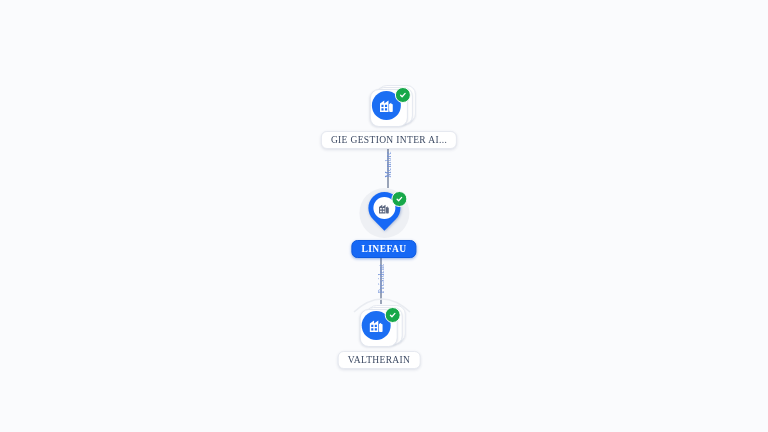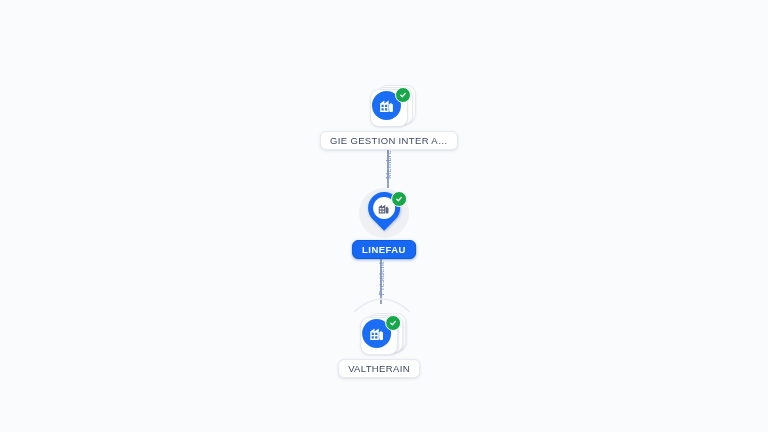--- a/index.html
+++ b/index.html
@@ -13,20 +13,21 @@
     background: #fafbfd;
     font-family: "Liberation Sans", sans-serif;
     position: relative;
   }
 
   #graph-canvas {
     position: absolute;
     inset: 0;
     width: 768px;
     height: 312px;
+    font-family: Liberation Serif, serif;
   }
 
   
   .edge-line {
     position: absolute;
     width: 2px;
     background: #9aa4b8;
     left: 50%;
     transform: translateX(-50%);
   }
@@ -231,21 +232,21 @@
       </div>
       <div class="check-badge" style="top:7px; right:8px;">
         <svg viewBox="0 0 16 16" fill="none" stroke="#ffffff" stroke-width="2.6" stroke-linecap="round" stroke-linejoin="round" aria-hidden="true">
           <path d="M3.5 8.4l3 3 6-6.6"></path>
         </svg>
       </div>
     </div>
     <div class="node-label selected" style="margin-top:-4px;text-align:right;">LINEFAU</div>
   </div>
 
-  <div class="node" style="left:379px; top:312px;">
+  <div class="node" style="left:379px; top:304px;">
     <div class="stack-wrap">
       <div class="stack-card c3"></div>
       <div class="stack-card c2"></div>
       <div class="stack-card c1"></div>
       <div class="circle-icon">
         <svg viewBox="0 0 24 24" fill="#ffffff" aria-hidden="true">
           <path d="M3 21V9l6-4v4l6-4v16H3zm2-2h3v-3H5v3zm0-5h3v-3H5v3zm5 5h3v-3h-3v3zm0-5h3v-3h-3v3zm6 5h3V8l-3 2v9z"></path>
           <rect x="16" y="10" width="5" height="11" rx="1"></rect>
         </svg>
       </div>

